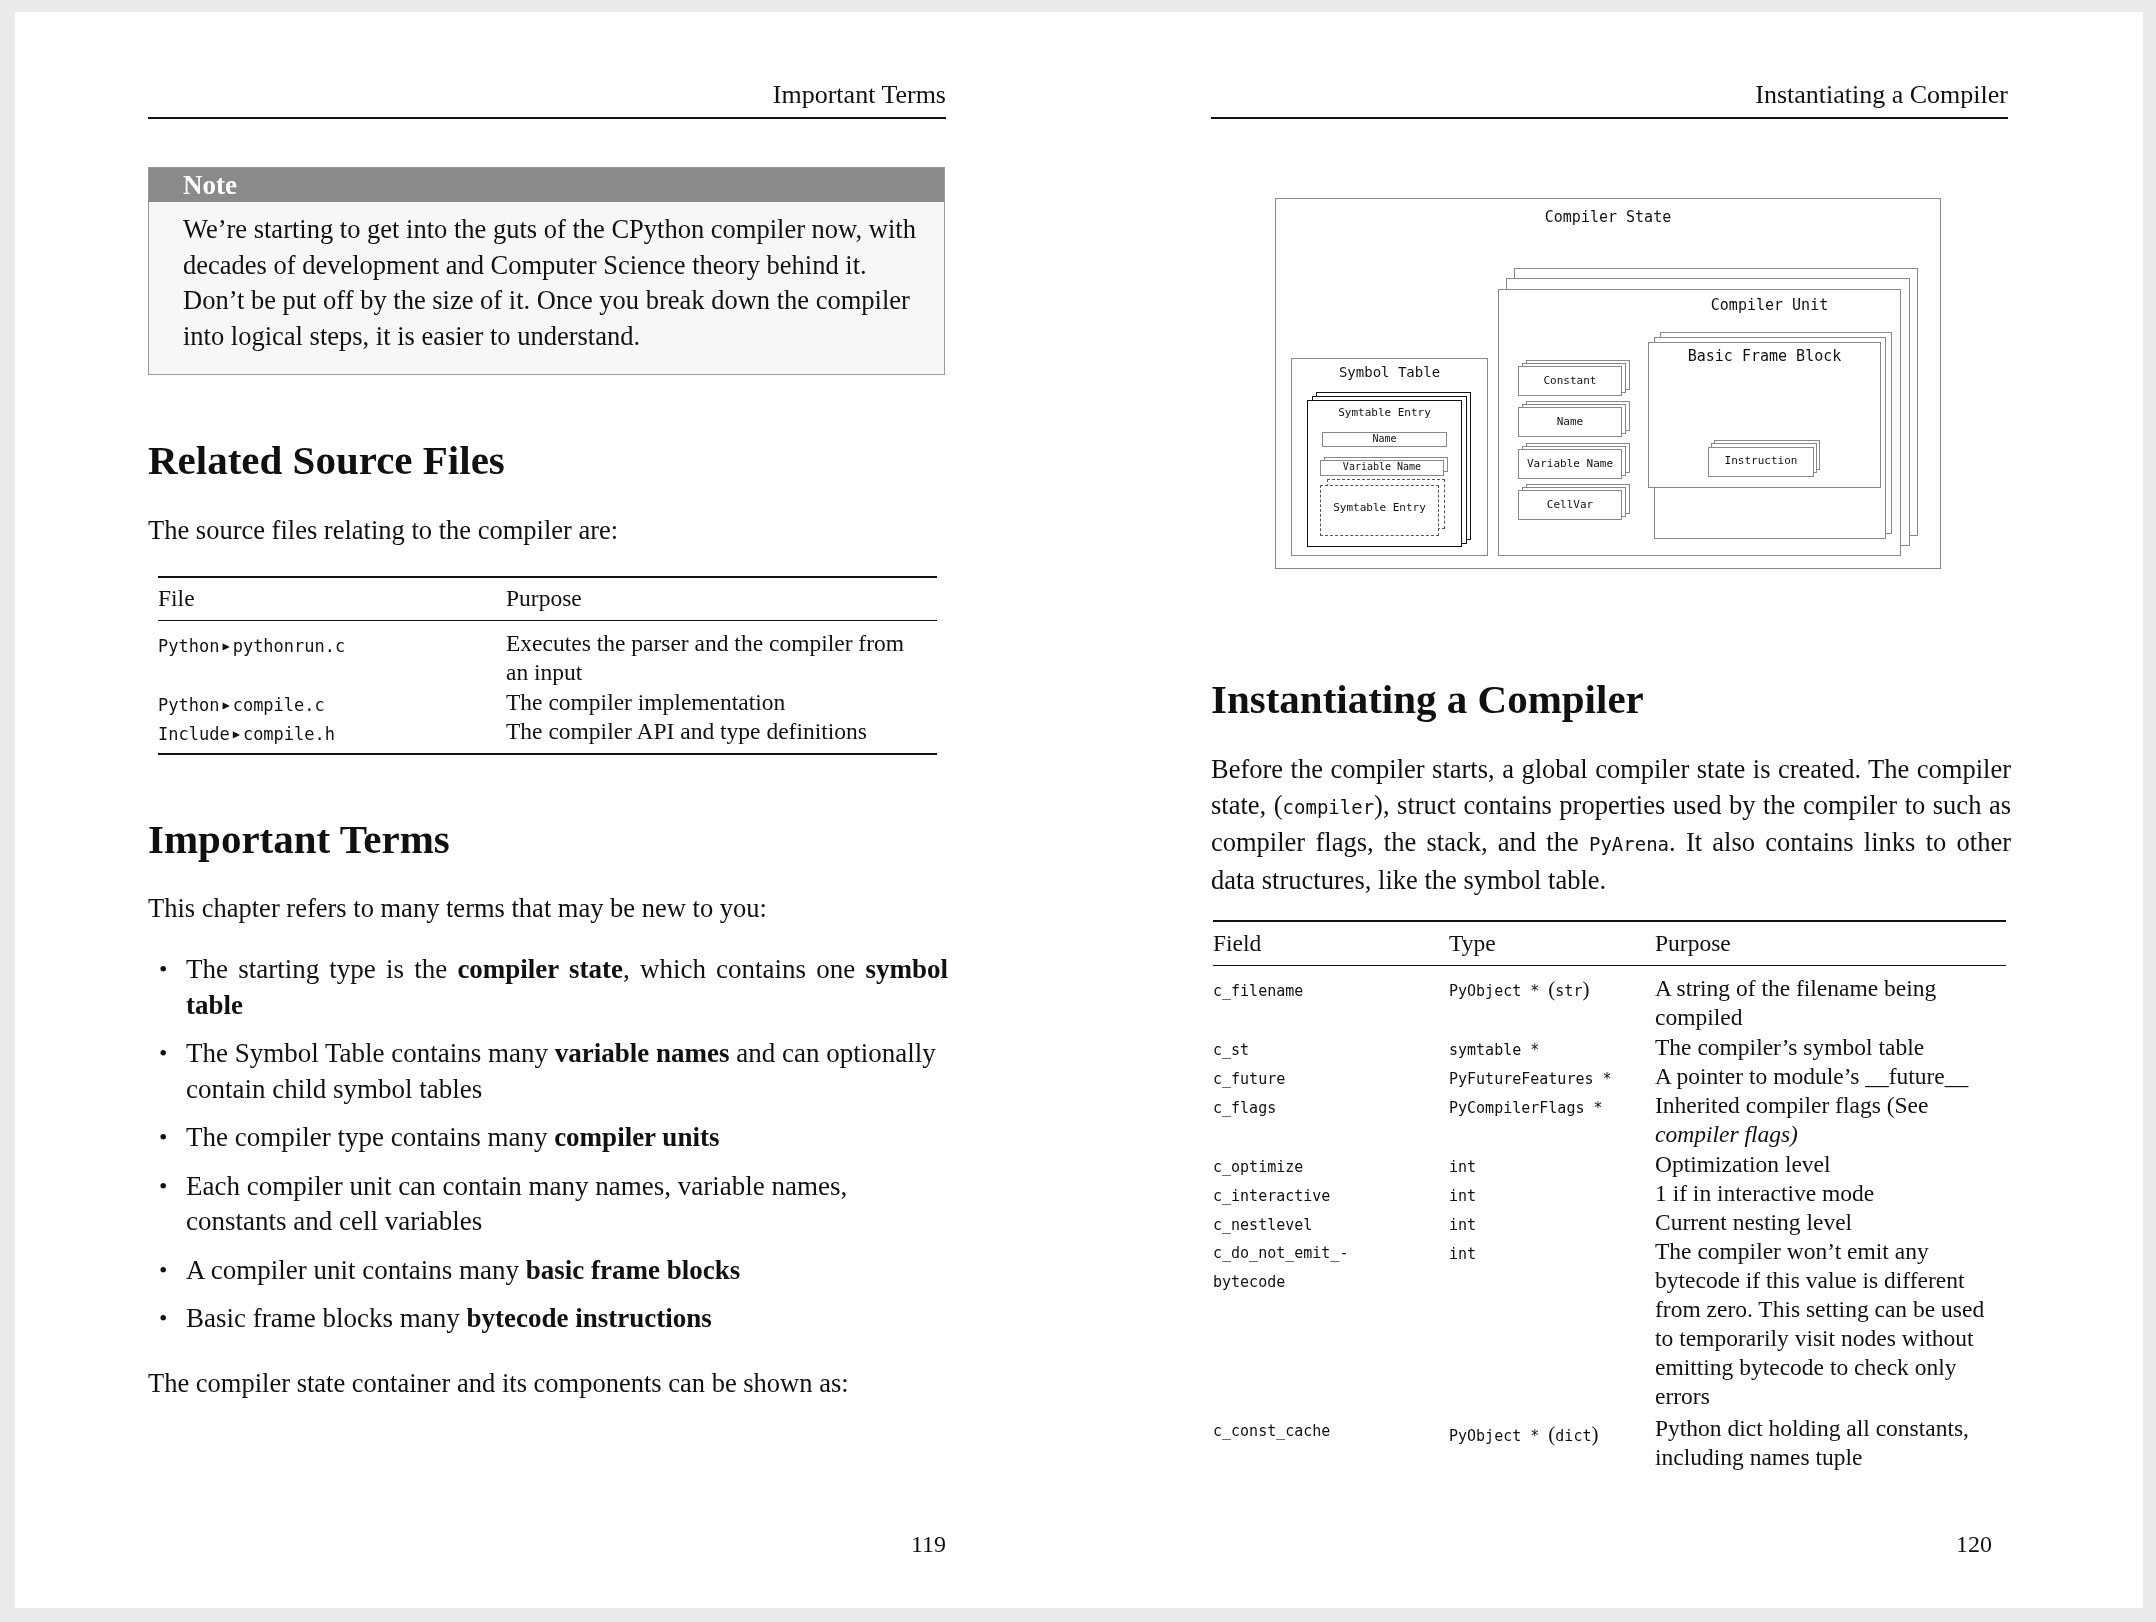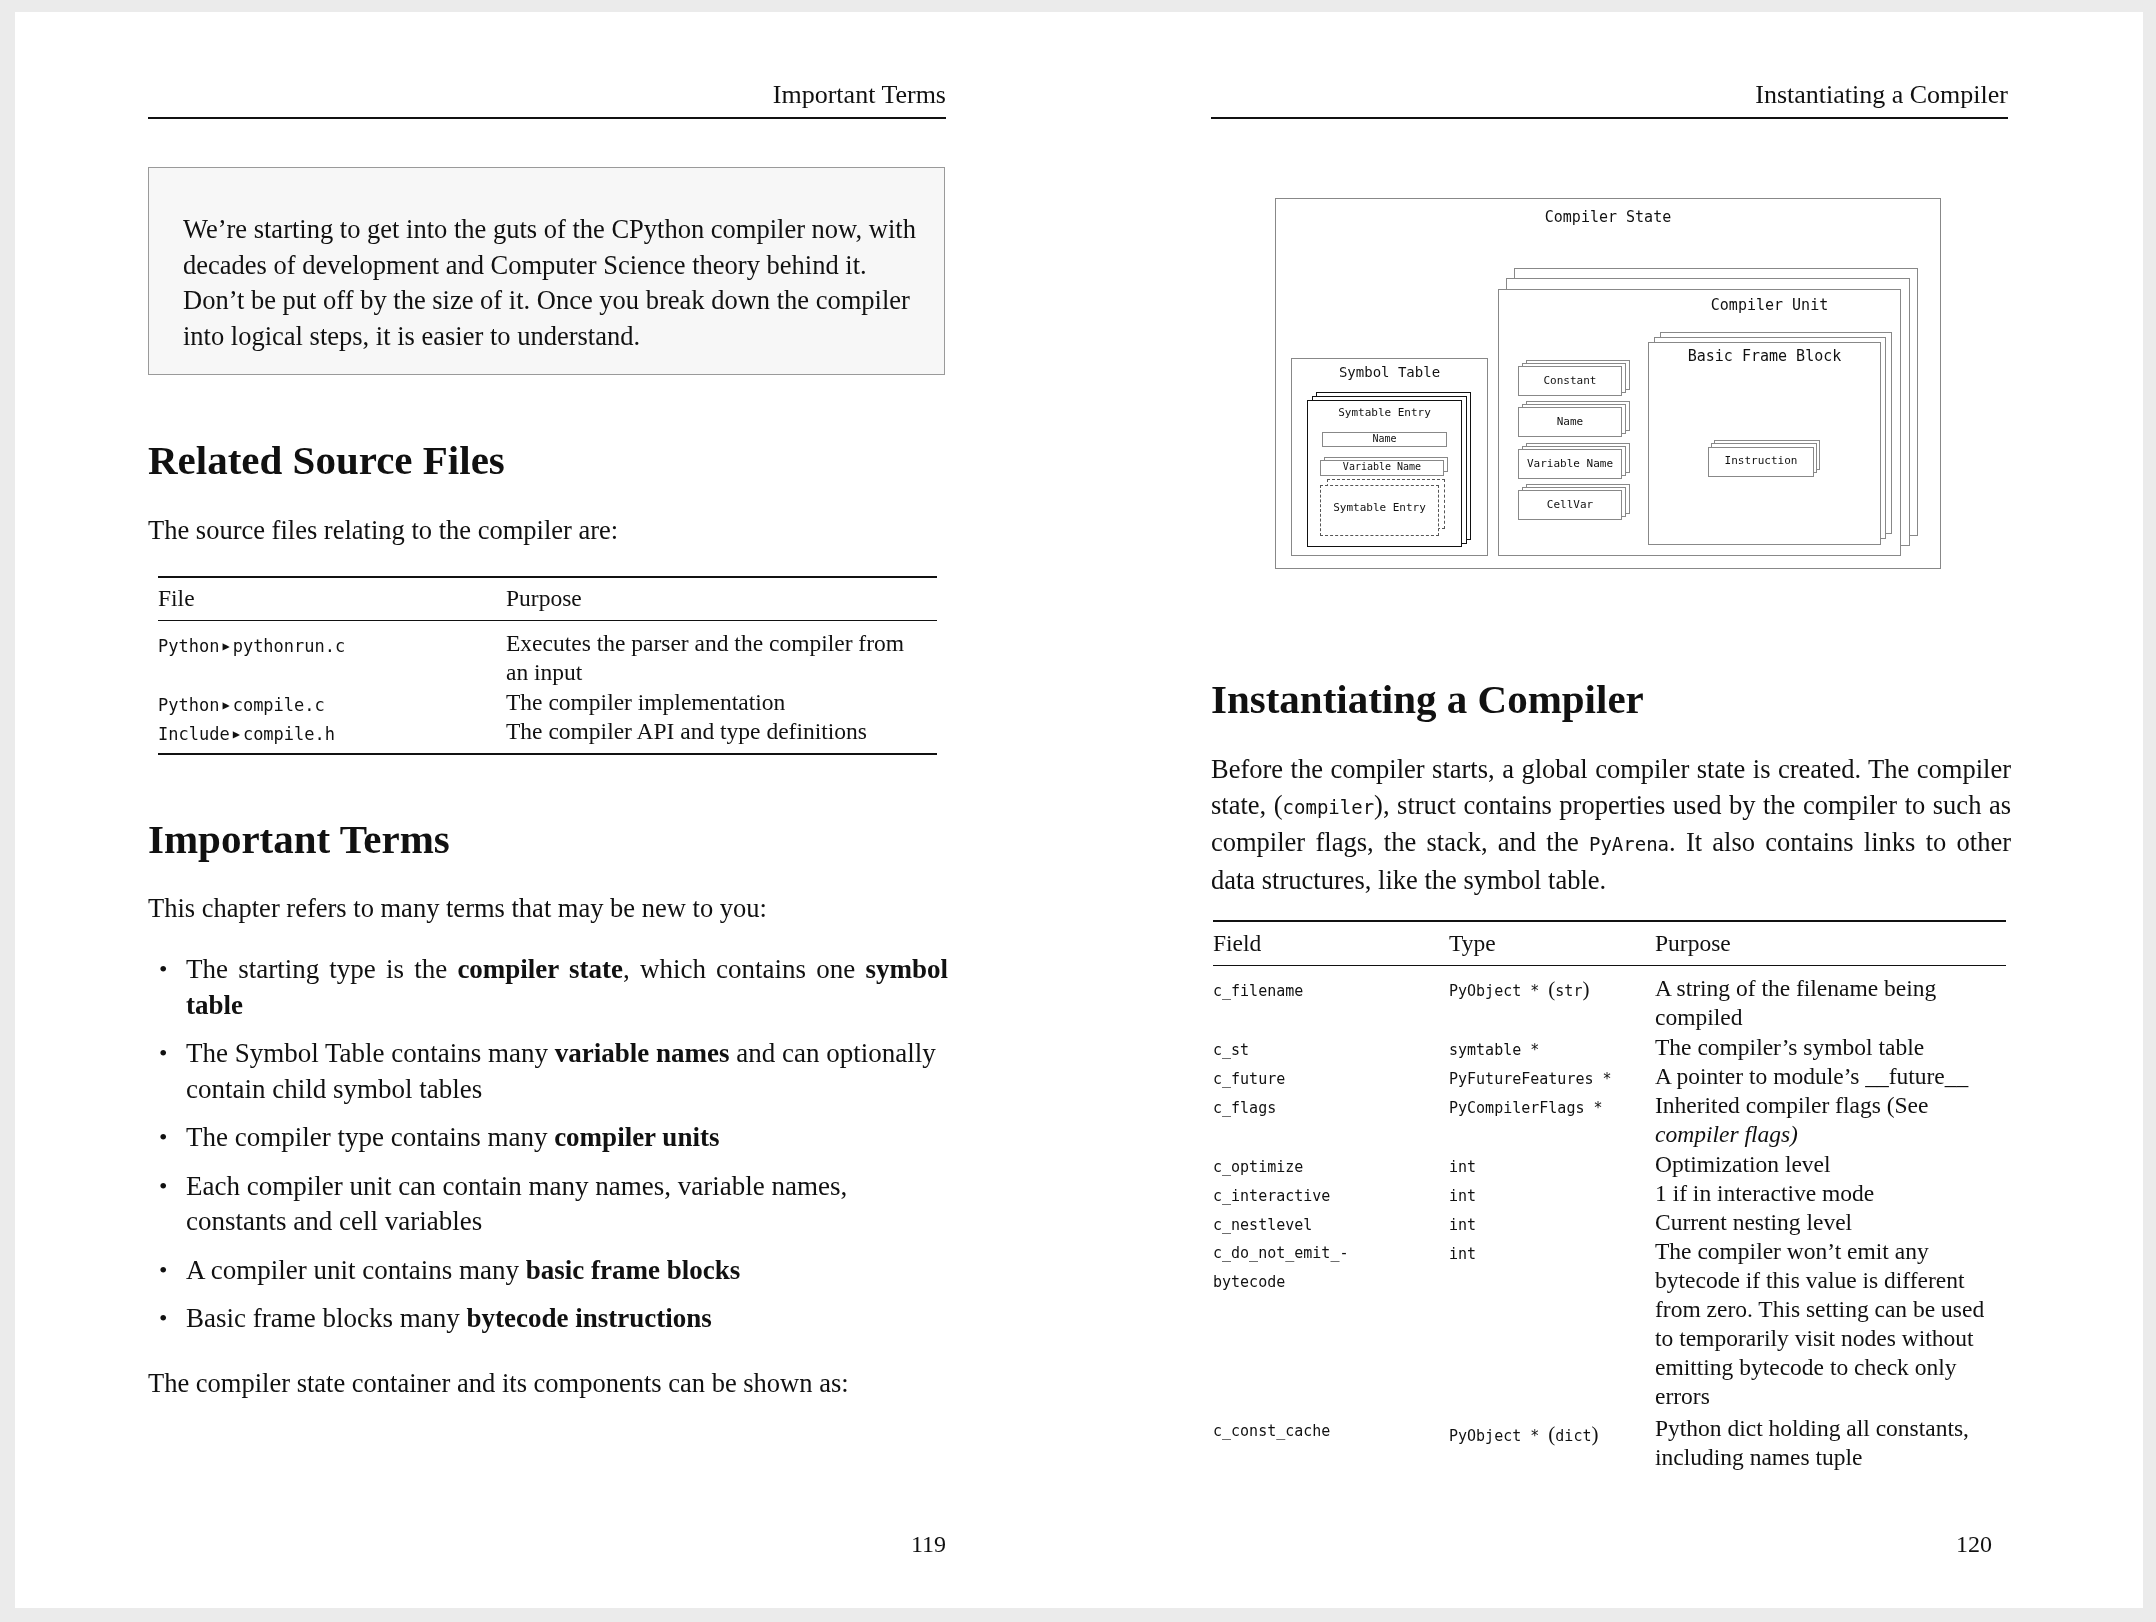--- a/index.html
+++ b/index.html
@@ -39,20 +39,23 @@
 </style>
 </head>
 <body>
 
 <div class="sheet"></div>
 
 <div class="abs serif run-head" style="left:548px; top:80px; width:398px;">Important Terms</div>
 <div class="rule" style="left:148px; top:117px; width:798px;"></div>
 
 <div class="note">
+  <div class="note-bar">
+    <span class="note-title serif">Note</span>
+  </div>
   <div class="note-body serif">We’re starting to get into the guts of the CPython compiler now, with decades of development and Computer Science theory behind it. Don’t be put off by the size of it. Once you break down the compiler into logical steps, it is easier to understand.</div>
 </div>
 
 <h2 class="abs serif" style="left:148px; top:436px;">Related Source Files</h2>
 <div class="abs serif para" style="left:148px; top:513px;">The source files relating to the compiler are:</div>
 
 <div>
   <div class="rule" style="left:158px; top:576px; width:779px;"></div>
   <div class="cell serif cell-serif" style="left:158px; top:584px;">File</div>
   <div class="cell serif cell-serif" style="left:506px; top:584px;">Purpose</div>
@@ -103,21 +106,21 @@
   </div>
 
   <div class="dg" style="left:1514px; top:268px; width:404px; height:268px;"></div>
   <div class="dg" style="left:1506px; top:278px; width:404px; height:268px;"></div>
   <div class="dg" style="left:1498px; top:289px; width:403px; height:267px;">
     <div class="dg-label" style="top:6px; font-size:15px; padding-left:140px;">Compiler Unit</div>
   </div>
 
   <div class="dg" style="left:1660px; top:332px; width:232px; height:202px;"></div>
   <div class="dg" style="left:1654px; top:337px; width:232px; height:202px;"></div>
-  <div class="dg" style="left:1648px; top:342px; width:233px; height:203px;">
+  <div class="dg" style="left:1648px; top:342px; width:233px; height:146px;">
     <div class="dg-label" style="top:4px; font-size:15px;">Basic Frame Block</div>
   </div>
 
   <div class="dg" style="left:1714px; top:440px; width:106px; height:30px;"></div>
   <div class="dg" style="left:1711px; top:443px; width:106px; height:30px;"></div>
   <div class="dg" style="left:1708px; top:447px; width:106px; height:30px;">
     <div class="dg-label" style="top:6px; font-size:11px;">Instruction</div>
   </div>
 
   <div>

